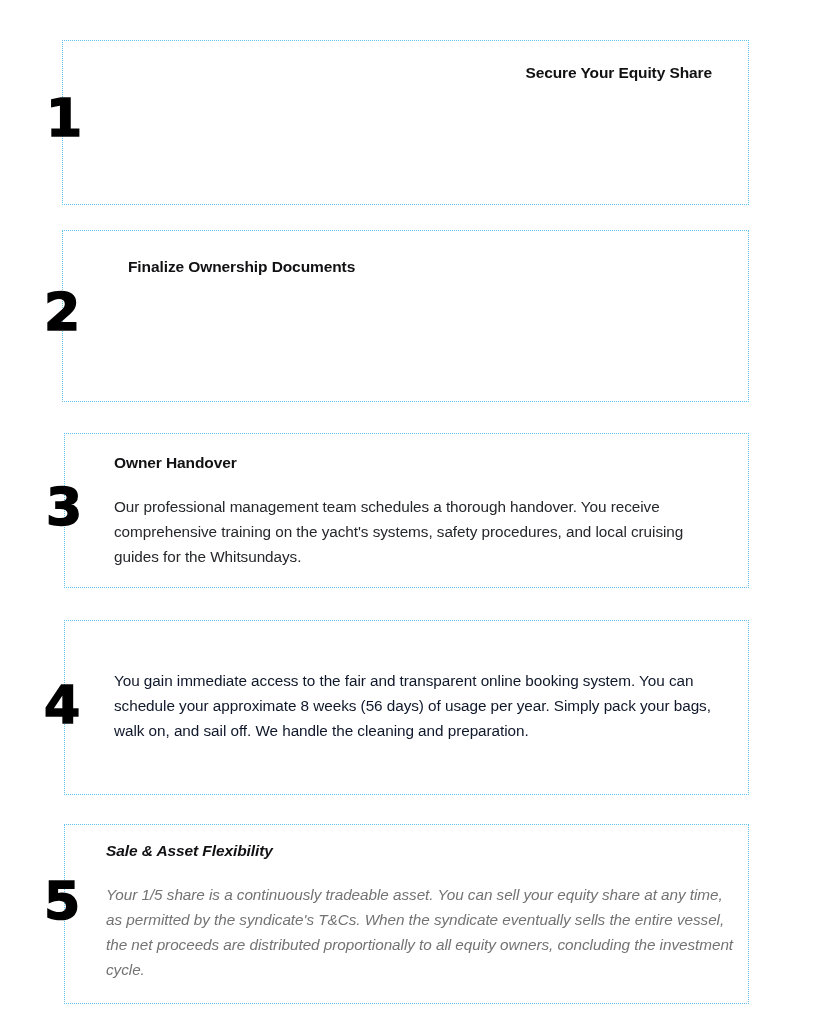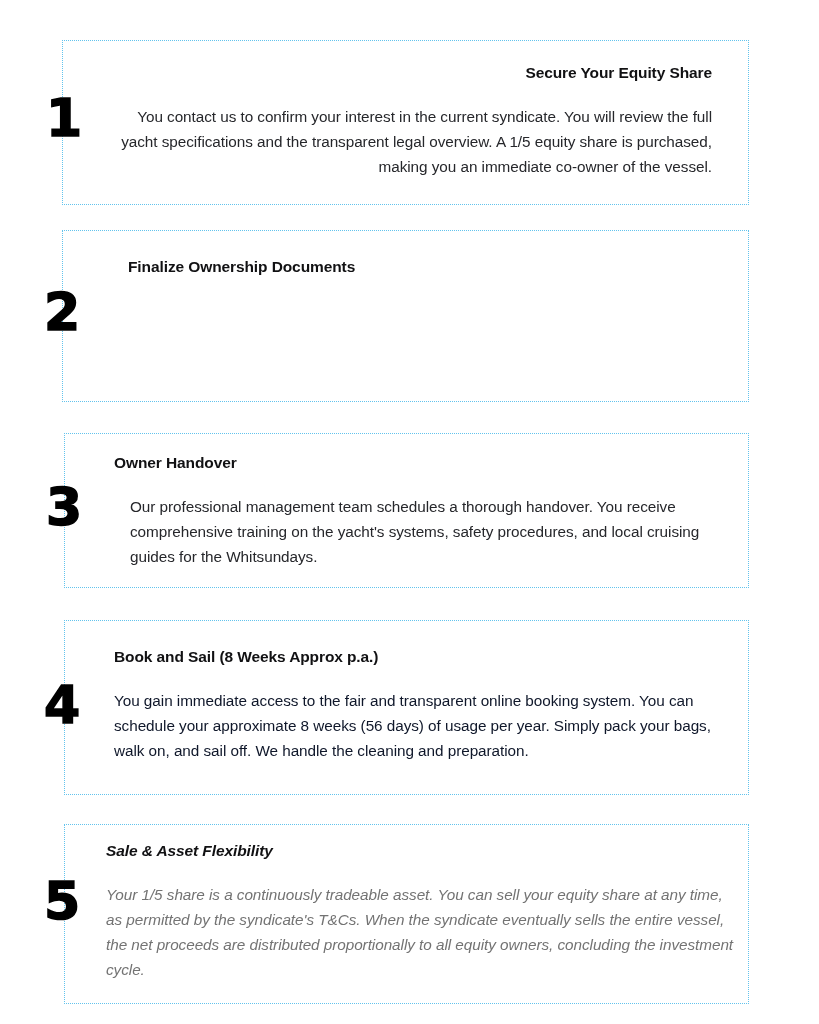--- a/index.html
+++ b/index.html
@@ -120,46 +120,44 @@
 <body>
 
 <div id="page" style="background: rgb(255, 255, 255);">
   <ol class="steps-list">
 
     <li class="step" id="step-1">
       <div class="step-box" style="border-color: rgb(98, 195, 237);"></div>
       <div class="step-number" style="color: rgb(0, 0, 0); -webkit-text-stroke: 1.6px rgb(0, 0, 0);">1</div>
       <div class="step-content">
         <h3 class="step-title" style="color: rgb(17, 17, 19);">Secure Your Equity Share</h3>
-        <p class="step-desc" style="color: rgb(38, 39, 43);">You contact us to confirm your interest in the current syndicate. You will review the full yacht specifications and the transparent legal overview. A 1/5 equity share is purchased, making you an immediate co-owner of the vessel.</p>
       </div>
     </li>
 
     <li class="step" id="step-2">
       <div class="step-box" style="border-color: rgb(98, 195, 237);"></div>
       <div class="step-number" style="color: rgb(0, 0, 0); -webkit-text-stroke: 1.6px rgb(0, 0, 0);">2</div>
       <div class="step-content">
         <h3 class="step-title" style="color: rgb(17, 17, 19);">Finalize Ownership Documents</h3>
       </div>
     </li>
 
     <li class="step" id="step-3">
       <div class="step-box" style="border-color: rgb(98, 195, 237);"></div>
       <div class="step-number" style="color: rgb(0, 0, 0); -webkit-text-stroke: 1.6px rgb(0, 0, 0);">3</div>
       <div class="step-content">
         <h3 class="step-title" style="color: rgb(17, 17, 19);">Owner Handover</h3>
-        <p class="step-desc" style="color: rgb(38, 39, 43); margin-left: 16px;">Our professional management team schedules a thorough handover. You receive comprehensive training on the yacht's systems, safety procedures, and local cruising guides for the Whitsundays.</p>
+        <p class="step-desc" style="color: rgb(38, 39, 43);">Our professional management team schedules a thorough handover. You receive comprehensive training on the yacht's systems, safety procedures, and local cruising guides for the Whitsundays.</p>
       </div>
     </li>
 
     <li class="step" id="step-4">
       <div class="step-box" style="border-color: rgb(98, 195, 237);"></div>
       <div class="step-number" style="color: rgb(0, 0, 0); -webkit-text-stroke: 1.6px rgb(0, 0, 0);">4</div>
       <div class="step-content">
-        <h3 class="step-title" style="color: rgb(17, 17, 19);">Book and Sail (8 Weeks Approx p.a.)</h3>
         <p class="step-desc" style="color: #0f172a;">You gain immediate access to the fair and transparent online booking system. You can schedule your approximate 8 weeks (56 days) of usage per year. Simply pack your bags, walk on, and sail off. We handle the cleaning and preparation.</p>
       </div>
     </li>
 
     <li class="step" id="step-5">
       <div class="step-box" style="border-color: rgb(98, 195, 237);"></div>
       <div class="step-number" style="color: rgb(0, 0, 0); -webkit-text-stroke: 1.6px rgb(0, 0, 0);">5</div>
       <div class="step-content">
         <h3 class="step-title" style="color: rgb(17, 17, 19);">Sale &amp; Asset Flexibility</h3>
         <p class="step-desc" style="color: #737373;">Your 1/5 share is a continuously tradeable asset. You can sell your equity share at any time, as permitted by the syndicate's T&amp;Cs. When the syndicate eventually sells the entire vessel, the net proceeds are distributed proportionally to all equity owners, concluding the investment cycle.</p>

